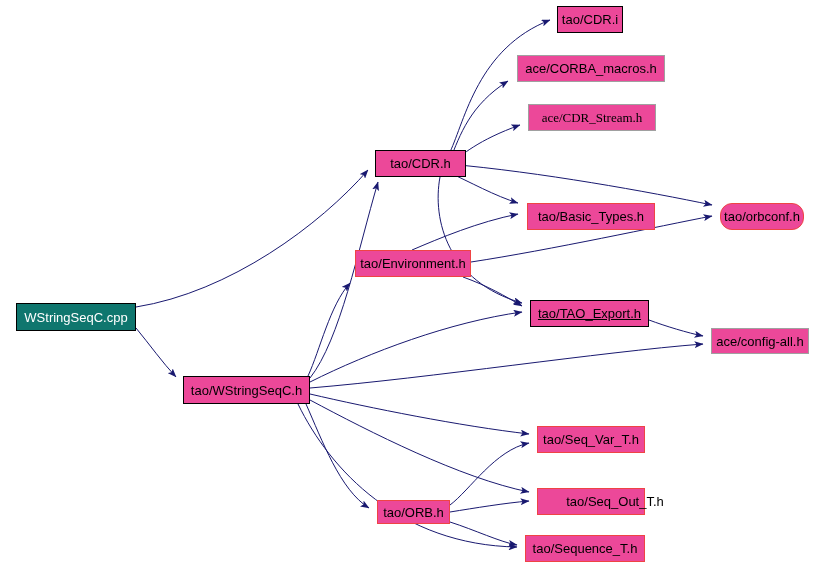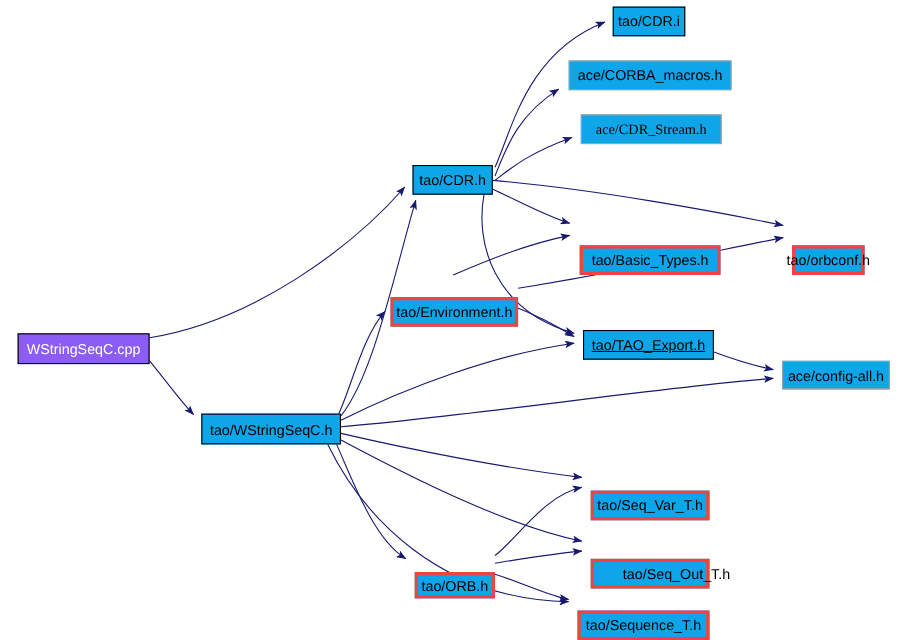--- a/index.html
+++ b/index.html
@@ -27,33 +27,32 @@
   }
   .node {
     position: absolute;
     box-sizing: border-box;
     display: flex;
     align-items: center;
     justify-content: center;
     font-size: 13px;
     line-height: 1;
     white-space: nowrap;
-    background: #0ea5e9;
+    background: #ec4899;
     color: #000000;
     border: 1px solid #000000;
     letter-spacing: 0px;
   }
   .node.root {
-    background: #8b5cf6;
+    background: #0f766e;
     color: #ffffff;
     border: 1px solid #000000;
   }
   .node.red {
-    border: 3px solid #ef4444;
-    margin-top: 20px;
+    border: 1px solid #ef4444;
   }
   .node.gray {
     border: 1px solid #a0a0a0;
   }
   .node.black {
     border: 1px solid #000000;
   }
   .node-label {
     display: block;
     padding: 0 4px;
@@ -92,36 +91,36 @@
         <path d="M298,404 C330,470 400,545 517,547" fill="none" stroke="#191970" stroke-width="1" marker-end="url(#arrowhead)"></path>
         <path d="M450,505 C470,490 495,450 529,443" fill="none" stroke="#191970" stroke-width="1" marker-end="url(#arrowhead)"></path>
         <path d="M450,512 C475,508 505,503 529,501" fill="none" stroke="#191970" stroke-width="1" marker-end="url(#arrowhead)"></path>
         <path d="M450,522 C475,530 500,542 517,545" fill="none" stroke="#191970" stroke-width="1" marker-end="url(#arrowhead)"></path>
       </g>
   </svg>
   <div id="nodes">
       <div class="node root" style="left: 16px; top: 303px; width: 120px; height: 28px;">
         <span class="node-label">WStringSeqC.cpp</span>
       </div>
-      <div class="node black" style="left: 375px; top: 150px; width: 73px; height: 27px;">
+      <div class="node black" style="left: 375px; top: 150px; width: 91px; height: 27px;">
         <span class="node-label">tao/CDR.h</span>
       </div>
       <div class="node black" style="left: 557px; top: 6px; width: 66px; height: 27px;">
         <span class="node-label">tao/CDR.i</span>
       </div>
       <div class="node gray" style="left: 517px; top: 55px; width: 148px; height: 27px; align-items: center;">
         <span class="node-label">ace/CORBA_macros.h</span>
       </div>
       <div class="node gray" style="left: 528px; top: 104px; width: 128px; height: 27px; font-family: Liberation Serif, serif;">
         <span class="node-label">ace/CDR_Stream.h</span>
       </div>
       <div class="node red" style="left: 527px; top: 203px; width: 128px; height: 27px;">
         <span class="node-label">tao/Basic_Types.h</span>
       </div>
-      <div class="node red" style="left: 720px; top: 203px; width: 66px; height: 27px;">
+      <div class="node red" style="left: 720px; top: 203px; width: 84px; height: 27px; border-radius: 12px;">
         <span class="node-label">tao/orbconf.h</span>
       </div>
       <div class="node red" style="left: 355px; top: 250px; width: 116px; height: 27px;">
         <span class="node-label">tao/Environment.h</span>
       </div>
       <div class="node black" style="left: 530px; top: 300px; width: 119px; height: 27px; text-decoration: underline;">
         <span class="node-label">tao/TAO_Export.h</span>
       </div>
       <div class="node gray" style="left: 711px; top: 328px; width: 98px; height: 26px;">
         <span class="node-label">ace/config-all.h</span>

